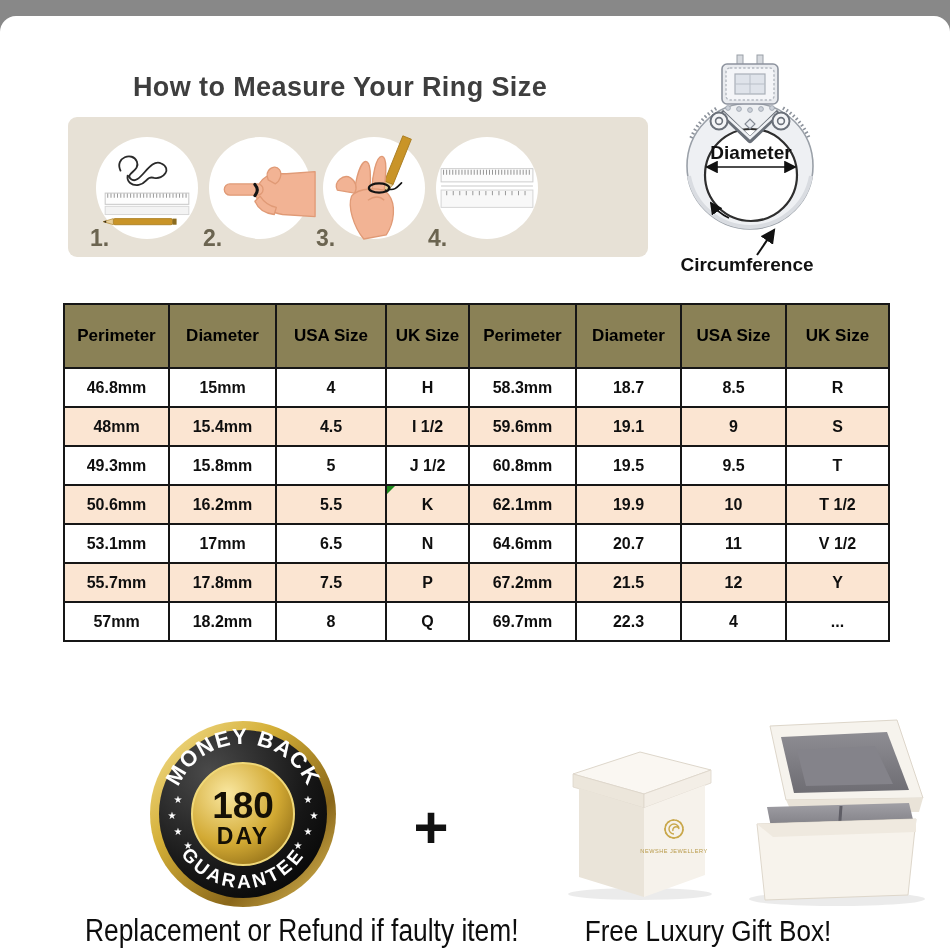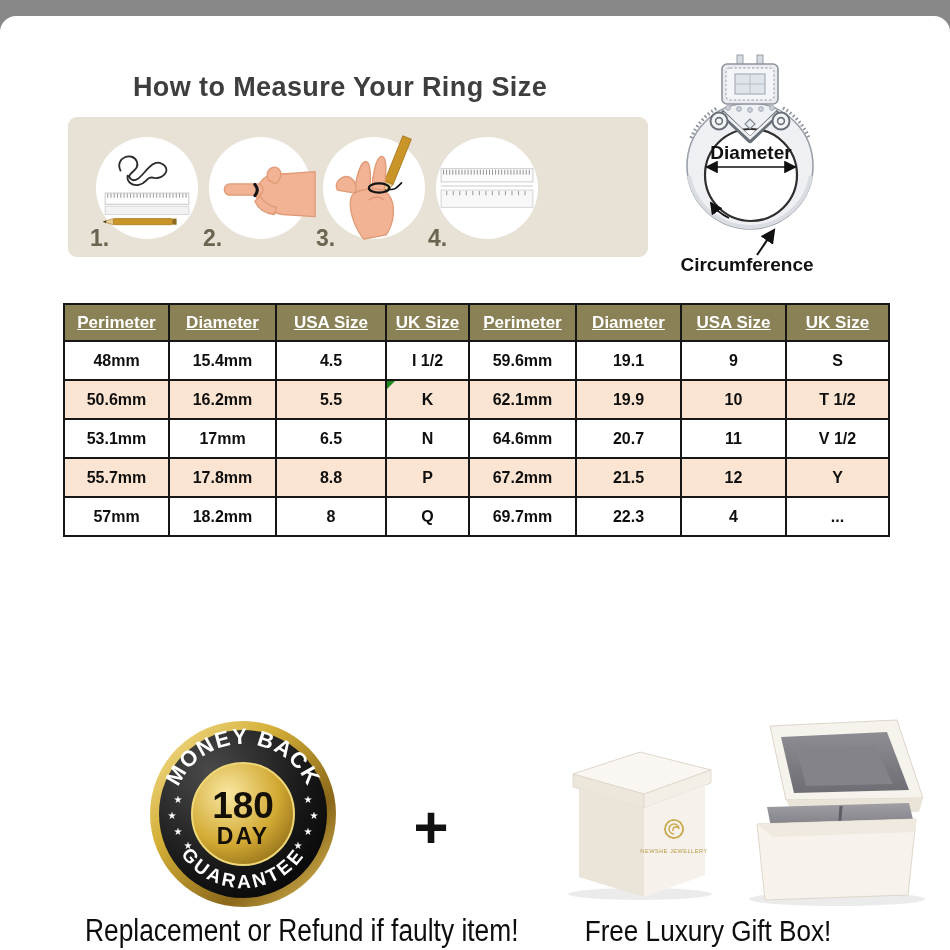--- a/index.html
+++ b/index.html
@@ -34,22 +34,22 @@
   
   table.size-table {
     position:absolute; left:63px; top:287px; width:825px;
     border-collapse:collapse; table-layout:fixed;
   }
   .size-table col:nth-child(1){width:105px}.size-table col:nth-child(2){width:107px}
   .size-table col:nth-child(3){width:110px}.size-table col:nth-child(4){width:83px}
   .size-table col:nth-child(5){width:107px}.size-table col:nth-child(6){width:105px}
   .size-table col:nth-child(7){width:105px}.size-table col:nth-child(8){width:103px}
   .size-table th {
-    background:#8a8156; color:#ffffff; font-size:17px; font-weight:700;
-    height:37px; border:2px solid #161616; text-align:center;text-decoration:underline;
+    background:#8a8156; color:#000000; font-size:17px; font-weight:700;
+    height:64px; border:2px solid #161616; text-align:center;
   }
   .size-table td {
     position:relative; font-size:16px; font-weight:700; color:#0f0f0f;
     height:39px; border:2px solid #161616; text-align:center; background:#ffffff;
   }
   .size-table tbody tr:nth-child(even) td { background:#fbe5d2; }
   .size-table td[data-name="table-cell-note"]::before {
     content:""; position:absolute; top:0; left:0; width:0; height:0;
     border-top:8px solid #1e8a1e; border-right:8px solid transparent;
   }
@@ -202,30 +202,50 @@
           <th data-name="column-header">USA Size</th>
           <th data-name="column-header">UK Size</th>
           <th data-name="column-header">Perimeter</th>
           <th data-name="column-header">Diameter</th>
           <th data-name="column-header">USA Size</th>
           <th data-name="column-header">UK Size</th>
         </tr>
       </thead>
     <tbody data-name="size-table-body">
         <tr data-name="table-row">
+          <td data-name="table-cell">46.8mm</td>
+          <td data-name="table-cell">15mm</td>
+          <td data-name="table-cell">4</td>
+          <td data-name="table-cell">H</td>
+          <td data-name="table-cell">58.3mm</td>
+          <td data-name="table-cell">18.7</td>
+          <td data-name="table-cell">8.5</td>
+          <td data-name="table-cell">R</td>
+        </tr>
+        <tr data-name="table-row">
           <td data-name="table-cell">48mm</td>
           <td data-name="table-cell">15.4mm</td>
           <td data-name="table-cell">4.5</td>
           <td data-name="table-cell">I 1/2</td>
           <td data-name="table-cell">59.6mm</td>
           <td data-name="table-cell">19.1</td>
           <td data-name="table-cell">9</td>
           <td data-name="table-cell">S</td>
         </tr>
         <tr data-name="table-row">
+          <td data-name="table-cell">49.3mm</td>
+          <td data-name="table-cell">15.8mm</td>
+          <td data-name="table-cell">5</td>
+          <td data-name="table-cell">J 1/2</td>
+          <td data-name="table-cell">60.8mm</td>
+          <td data-name="table-cell">19.5</td>
+          <td data-name="table-cell">9.5</td>
+          <td data-name="table-cell">T</td>
+        </tr>
+        <tr data-name="table-row">
           <td data-name="table-cell">50.6mm</td>
           <td data-name="table-cell">16.2mm</td>
           <td data-name="table-cell">5.5</td>
           <td data-name="table-cell-note">K</td>
           <td data-name="table-cell">62.1mm</td>
           <td data-name="table-cell">19.9</td>
           <td data-name="table-cell">10</td>
           <td data-name="table-cell">T 1/2</td>
         </tr>
         <tr data-name="table-row">
@@ -234,21 +254,21 @@
           <td data-name="table-cell">6.5</td>
           <td data-name="table-cell">N</td>
           <td data-name="table-cell">64.6mm</td>
           <td data-name="table-cell">20.7</td>
           <td data-name="table-cell">11</td>
           <td data-name="table-cell">V 1/2</td>
         </tr>
         <tr data-name="table-row">
           <td data-name="table-cell">55.7mm</td>
           <td data-name="table-cell">17.8mm</td>
-          <td data-name="table-cell">8.8</td>
+          <td data-name="table-cell">7.5</td>
           <td data-name="table-cell">P</td>
           <td data-name="table-cell">67.2mm</td>
           <td data-name="table-cell">21.5</td>
           <td data-name="table-cell">12</td>
           <td data-name="table-cell">Y</td>
         </tr>
         <tr data-name="table-row">
           <td data-name="table-cell">57mm</td>
           <td data-name="table-cell">18.2mm</td>
           <td data-name="table-cell">8</td>

